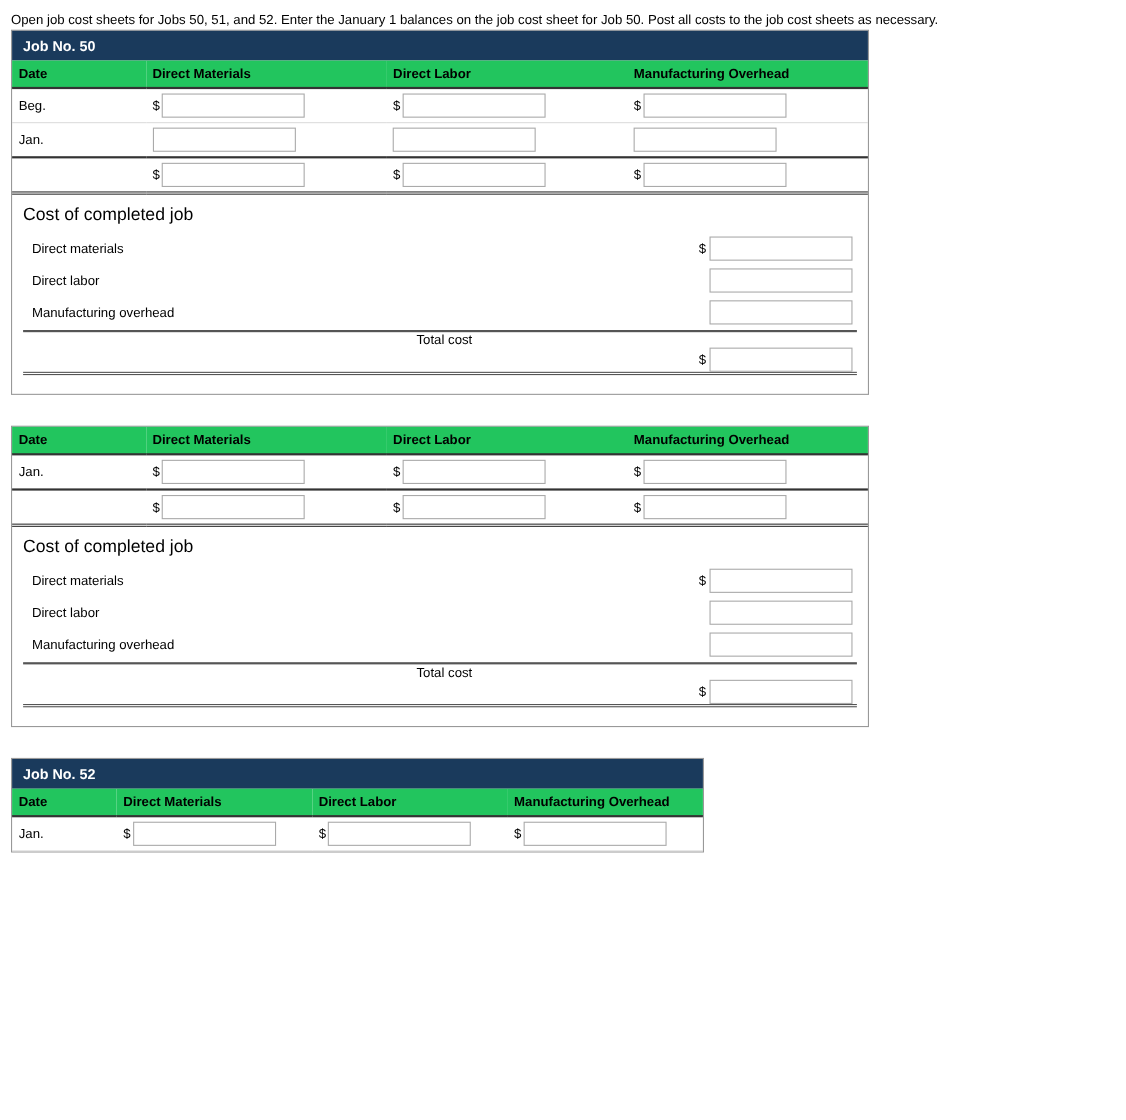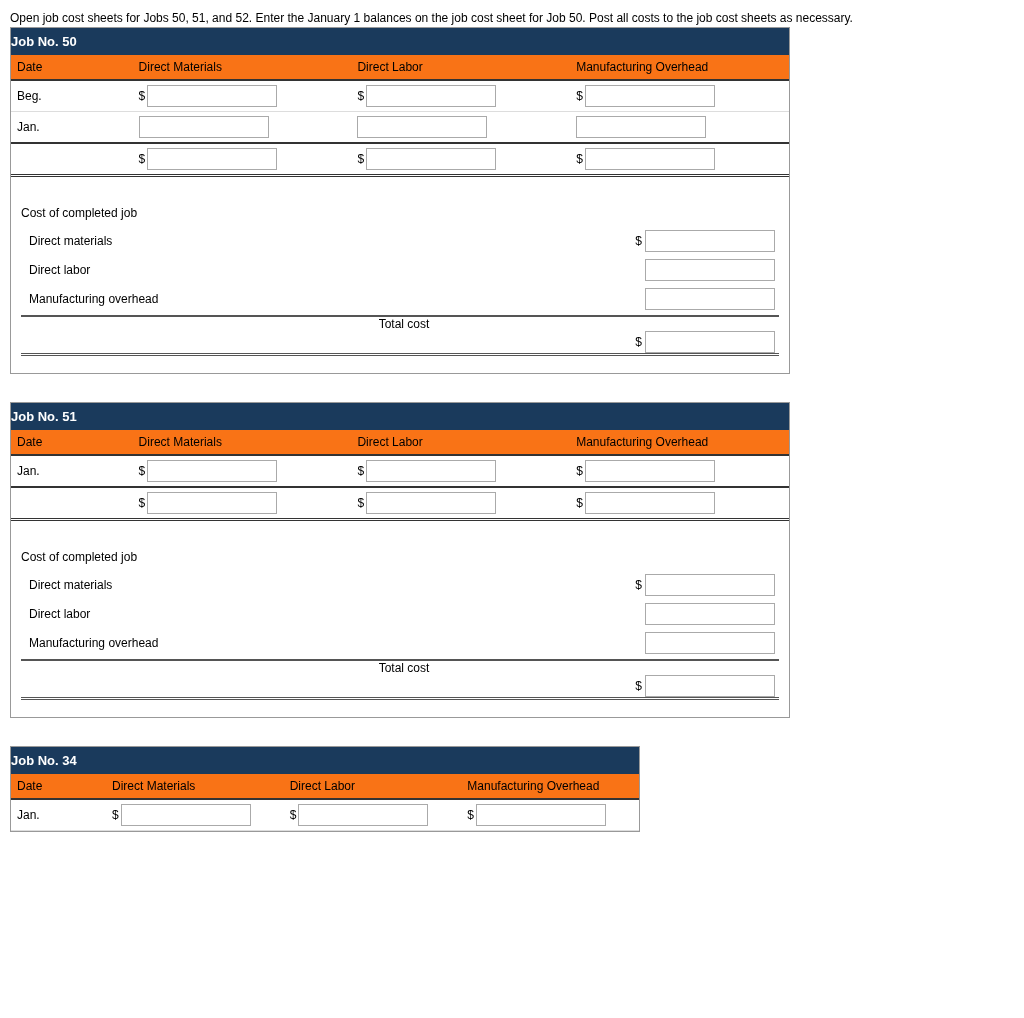--- a/index.html
+++ b/index.html
@@ -21,33 +21,33 @@
       width: 780px;
     }
     .job-section.job52 {
       width: 630px;
     }
     .job-header {
       background-color: #1a3a5c;
       color: #fff;
       font-weight: bold;
       font-size: 13px;
-      padding: 6px 0;
+      padding: 6px 10px;
     }
     .job-table {
       width: 100%;
       border-collapse: collapse;
     }
     .job-table th {
       border-bottom: 2px solid #333;
       padding: 5px 6px;
       text-align: left;
-      font-weight: normal;
-      font-size: 12px;
-      background: #f97316;
+      font-weight: bold;
+      font-size: 12px;
+      background: #22c55e;
     }
     .job-table td {
       padding: 4px 6px;
       vertical-align: middle;
       font-size: 12px;
     }
     .job-table tr.data-row td {
       border-bottom: 1px solid #ddd;
     }
     .job-table tr.total-row td {
@@ -73,23 +73,22 @@
       width: 130px;
     }
     .col-date { width: 100px; }
     .col-dm { width: 180px; }
     .col-dl { width: 180px; }
     .col-mo { width: 180px; }
     .cost-rows-wrapper {
       padding: 10px 10px 14px 10px;
     }
     .cost-completed-title {
-      font-size: 12px;
+      font-size: 16px;
       margin-bottom: 8px;
-      margin-top: 19px;
     }
     .cost-item-row {
       display: flex;
       align-items: center;
       margin-bottom: 3px;
       min-height: 26px;
     }
     .cost-item-label {
       font-size: 12px;
       padding-left: 8px;
@@ -209,21 +208,20 @@
       <span class="cost-item-label">Total cost</span>
       <div class="cost-right">
         <span class="dollar-sign">$</span>
         <input type="text" class="narrow" value="" style="">
       </div>
     </div>
   </div>
 </div>
 
 <div class="job-section">
-  <div class="job-header">Job No. 51</div>
   <table class="job-table">
     <thead>
       <tr>
         <th class="col-date">Date</th>
         <th class="col-dm">Direct Materials</th>
         <th class="col-dl">Direct Labor</th>
         <th class="col-mo">Manufacturing Overhead</th>
       </tr>
     </thead>
     <tbody>
@@ -297,21 +295,21 @@
       <span class="cost-item-label">Total cost</span>
       <div class="cost-right">
         <span class="dollar-sign">$</span>
         <input type="text" class="narrow" value="" style="">
       </div>
     </div>
   </div>
 </div>
 
 <div class="job-section job52">
-  <div class="job-header">Job No. 34</div>
+  <div class="job-header">Job No. 52</div>
   <table class="job-table">
     <thead>
       <tr>
         <th class="col-date">Date</th>
         <th class="col-dm">Direct Materials</th>
         <th class="col-dl">Direct Labor</th>
         <th class="col-mo">Manufacturing Overhead</th>
       </tr>
     </thead>
     <tbody>

